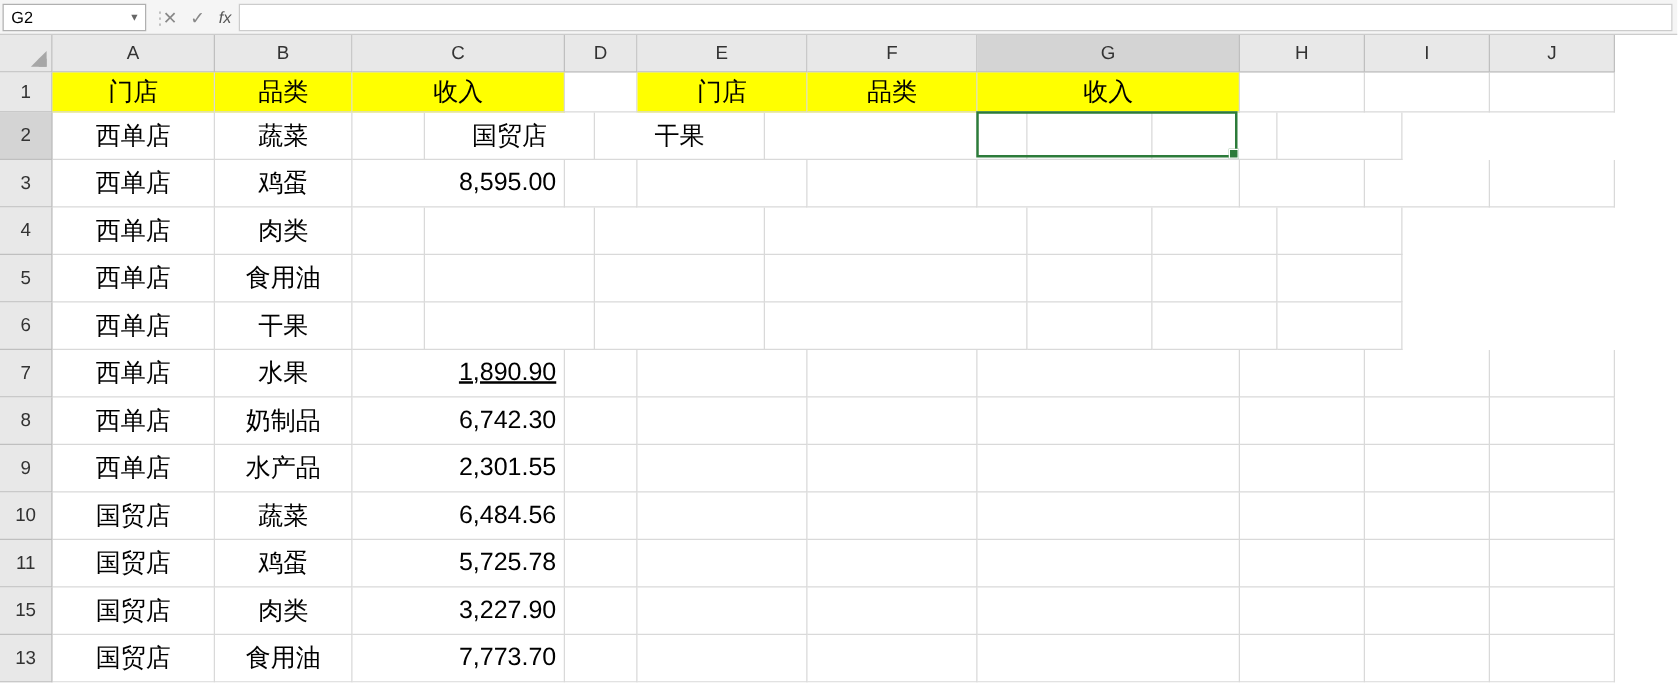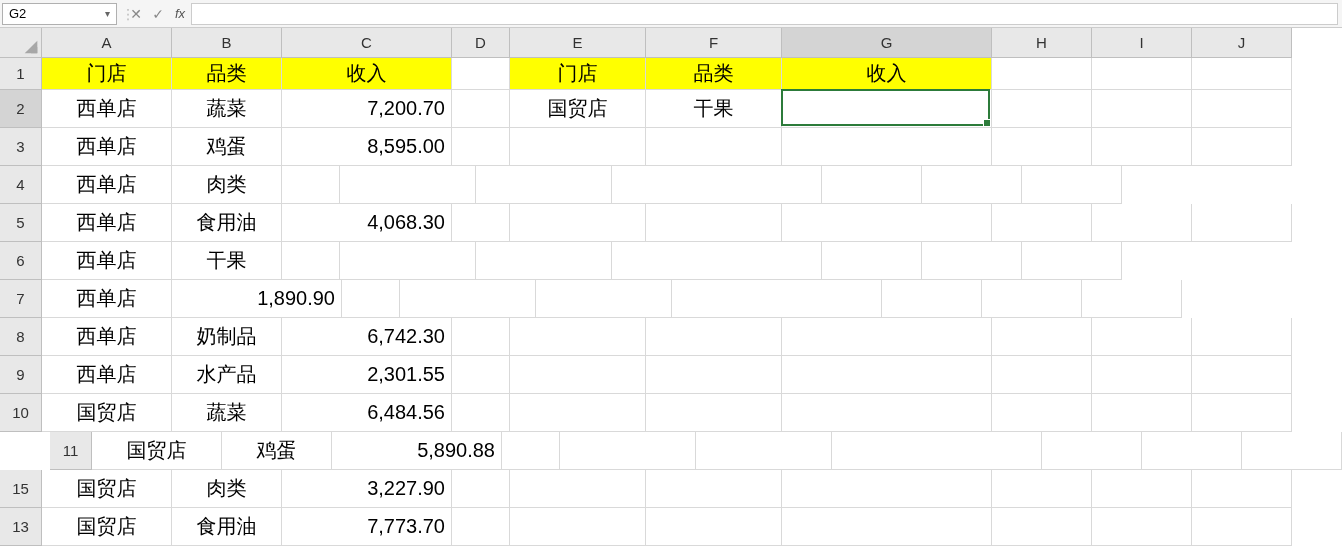--- a/index.html
+++ b/index.html
@@ -187,21 +187,20 @@
         <div class="cell hdr" style="width: 136px; height: 32px;">品类</div>
         <div class="cell hdr" style="width: 210px; height: 32px;">收入</div>
         <div class="cell" style="width: 100px; height: 32px;"></div>
         <div class="cell" style="width: 100px; height: 32px;"></div>
         <div class="cell" style="width: 100px; height: 32px;"></div>
       </div>
       <div class="row" style="height: 38px;">
         <div class="row-h selected" style="height: 38px;">2</div>
         <div class="cell center" style="width: 130px; height: 38px;">西单店</div>
         <div class="cell center" style="width: 110px; height: 38px;">蔬菜</div>
-        <div class="cell right" style="width: 170px; height: 38px;">7,200.70</div>
         <div class="cell" style="width: 58px; height: 38px;"></div>
         <div class="cell center" style="width: 136px; height: 38px;">国贸店</div>
         <div class="cell center" style="width: 136px; height: 38px;">干果</div>
         <div class="cell right" style="width: 210px; height: 38px;"></div>
         <div class="cell" style="width: 100px; height: 38px;"></div>
         <div class="cell" style="width: 100px; height: 38px;"></div>
         <div class="cell" style="width: 100px; height: 38px;"></div>
       </div>
       <div class="row" style="height: 38px;">
         <div class="row-h" style="height: 38px;">3</div>
@@ -225,21 +224,20 @@
         <div class="cell" style="width: 136px; height: 38px;"></div>
         <div class="cell" style="width: 210px; height: 38px;"></div>
         <div class="cell" style="width: 100px; height: 38px;"></div>
         <div class="cell" style="width: 100px; height: 38px;"></div>
         <div class="cell" style="width: 100px; height: 38px;"></div>
       </div>
       <div class="row" style="height: 38px;">
         <div class="row-h" style="height: 38px;">5</div>
         <div class="cell center" style="width: 130px; height: 38px;">西单店</div>
         <div class="cell center" style="width: 110px; height: 38px;">食用油</div>
-        <div class="cell right" style="width: 170px; height: 38px;">4,068.30</div>
         <div class="cell" style="width: 58px; height: 38px;"></div>
         <div class="cell" style="width: 136px; height: 38px;"></div>
         <div class="cell" style="width: 136px; height: 38px;"></div>
         <div class="cell" style="width: 210px; height: 38px;"></div>
         <div class="cell" style="width: 100px; height: 38px;"></div>
         <div class="cell" style="width: 100px; height: 38px;"></div>
         <div class="cell" style="width: 100px; height: 38px;"></div>
       </div>
       <div class="row" style="height: 38px;">
         <div class="row-h" style="height: 38px;">6</div>
@@ -249,21 +247,22 @@
         <div class="cell" style="width: 136px; height: 38px;"></div>
         <div class="cell" style="width: 136px; height: 38px;"></div>
         <div class="cell" style="width: 210px; height: 38px;"></div>
         <div class="cell" style="width: 100px; height: 38px;"></div>
         <div class="cell" style="width: 100px; height: 38px;"></div>
         <div class="cell" style="width: 100px; height: 38px;"></div>
       </div>
       <div class="row" style="height: 38px;">
         <div class="row-h" style="height: 38px;">7</div>
         <div class="cell center" style="width: 130px; height: 38px;">西单店</div>
-        <div class="cell right" style="width: 170px; height: 38px;">1,890.90</div>
+        <div class="cell center" style="width: 110px; height: 38px;">水果</div>
+        <div class="cell right" style="width: 170px; height: 38px; text-decoration: underline;">1,890.90</div>
         <div class="cell" style="width: 58px; height: 38px;"></div>
         <div class="cell" style="width: 136px; height: 38px;"></div>
         <div class="cell" style="width: 136px; height: 38px;"></div>
         <div class="cell" style="width: 210px; height: 38px;"></div>
         <div class="cell" style="width: 100px; height: 38px;"></div>
         <div class="cell" style="width: 100px; height: 38px;"></div>
         <div class="cell" style="width: 100px; height: 38px;"></div>
       </div>
       <div class="row" style="height: 38px;">
         <div class="row-h" style="height: 38px;">8</div>
@@ -297,25 +296,25 @@
         <div class="cell center" style="width: 110px; height: 38px;">蔬菜</div>
         <div class="cell right" style="width: 170px; height: 38px;">6,484.56</div>
         <div class="cell" style="width: 58px; height: 38px;"></div>
         <div class="cell" style="width: 136px; height: 38px;"></div>
         <div class="cell" style="width: 136px; height: 38px;"></div>
         <div class="cell" style="width: 210px; height: 38px;"></div>
         <div class="cell" style="width: 100px; height: 38px;"></div>
         <div class="cell" style="width: 100px; height: 38px;"></div>
         <div class="cell" style="width: 100px; height: 38px;"></div>
       </div>
-      <div class="row" style="height: 38px; justify-content: flex-end;">
+      <div class="row" style="height: 38px;">
         <div class="row-h" style="height: 38px;">11</div>
         <div class="cell center" style="width: 130px; height: 38px;">国贸店</div>
         <div class="cell center" style="width: 110px; height: 38px;">鸡蛋</div>
-        <div class="cell right" style="width: 170px; height: 38px;">5,890.88</div>
+        <div class="cell right" style="width: 170px; height: 38px;">5,725.78</div>
         <div class="cell" style="width: 58px; height: 38px;"></div>
         <div class="cell" style="width: 136px; height: 38px;"></div>
         <div class="cell" style="width: 136px; height: 38px;"></div>
         <div class="cell" style="width: 210px; height: 38px;"></div>
         <div class="cell" style="width: 100px; height: 38px;"></div>
         <div class="cell" style="width: 100px; height: 38px;"></div>
         <div class="cell" style="width: 100px; height: 38px;"></div>
       </div>
       <div class="row" style="height: 38px;">
         <div class="row-h" style="height: 38px;">15</div>

